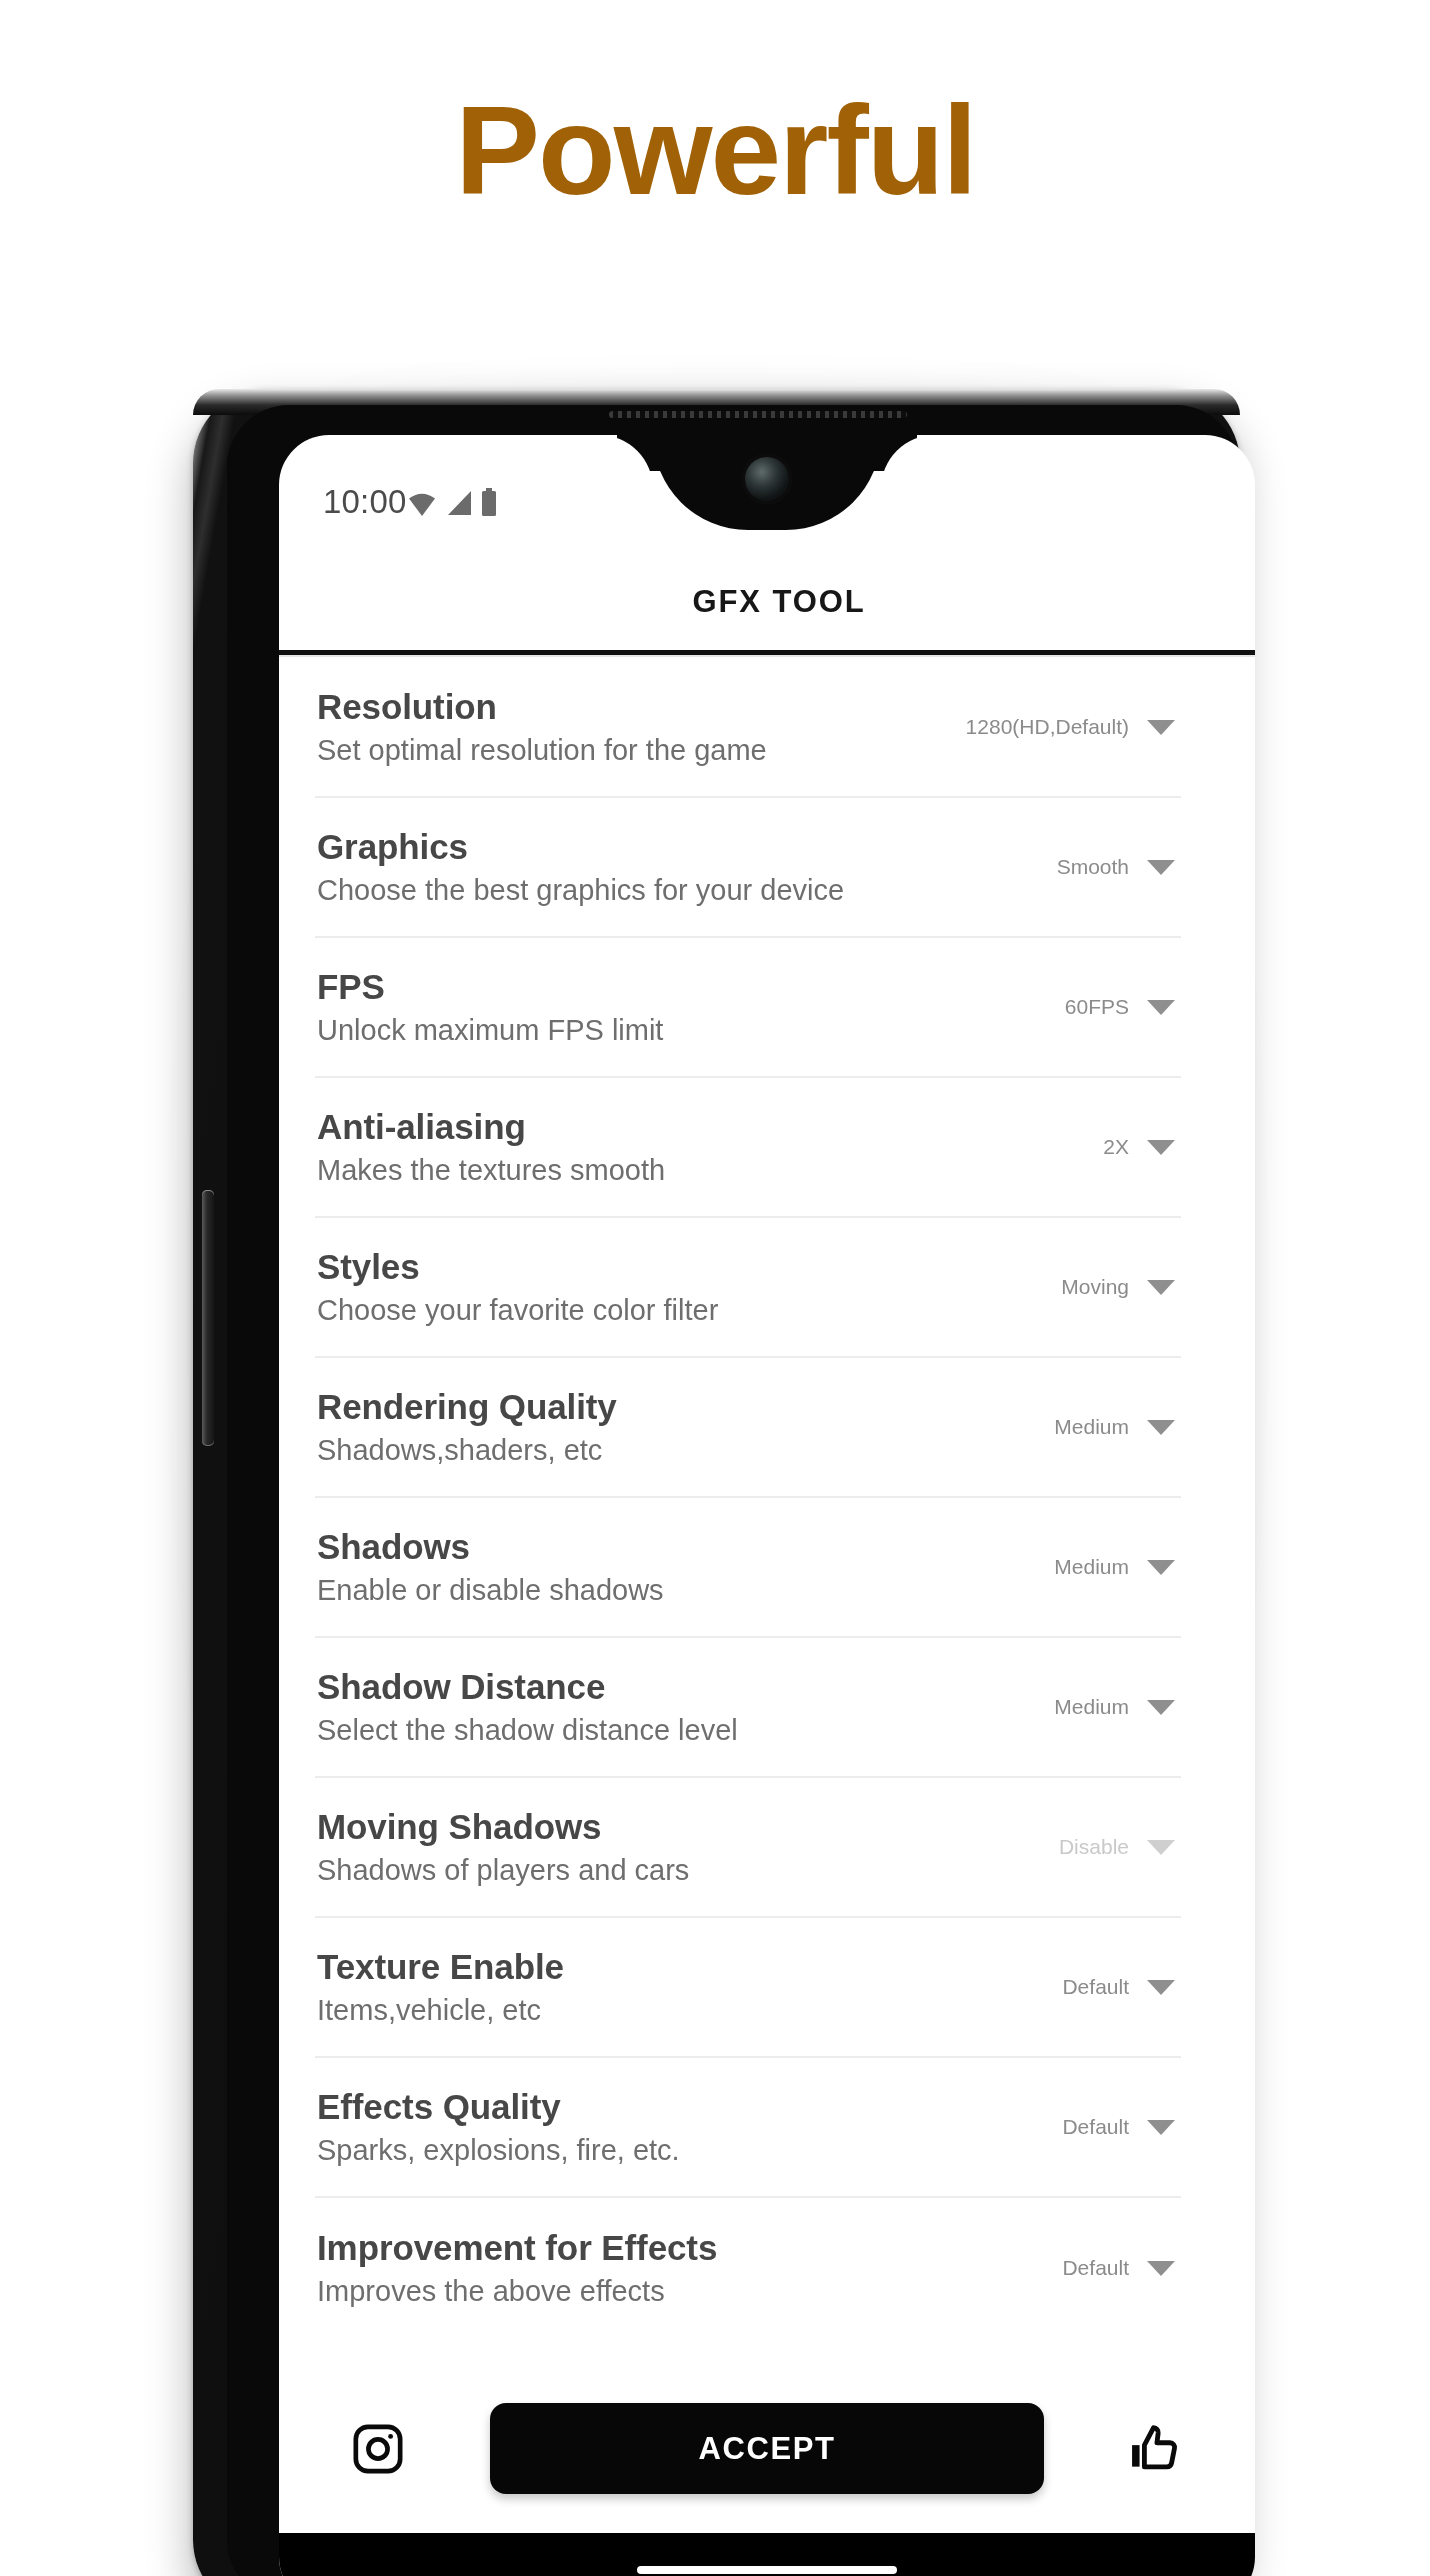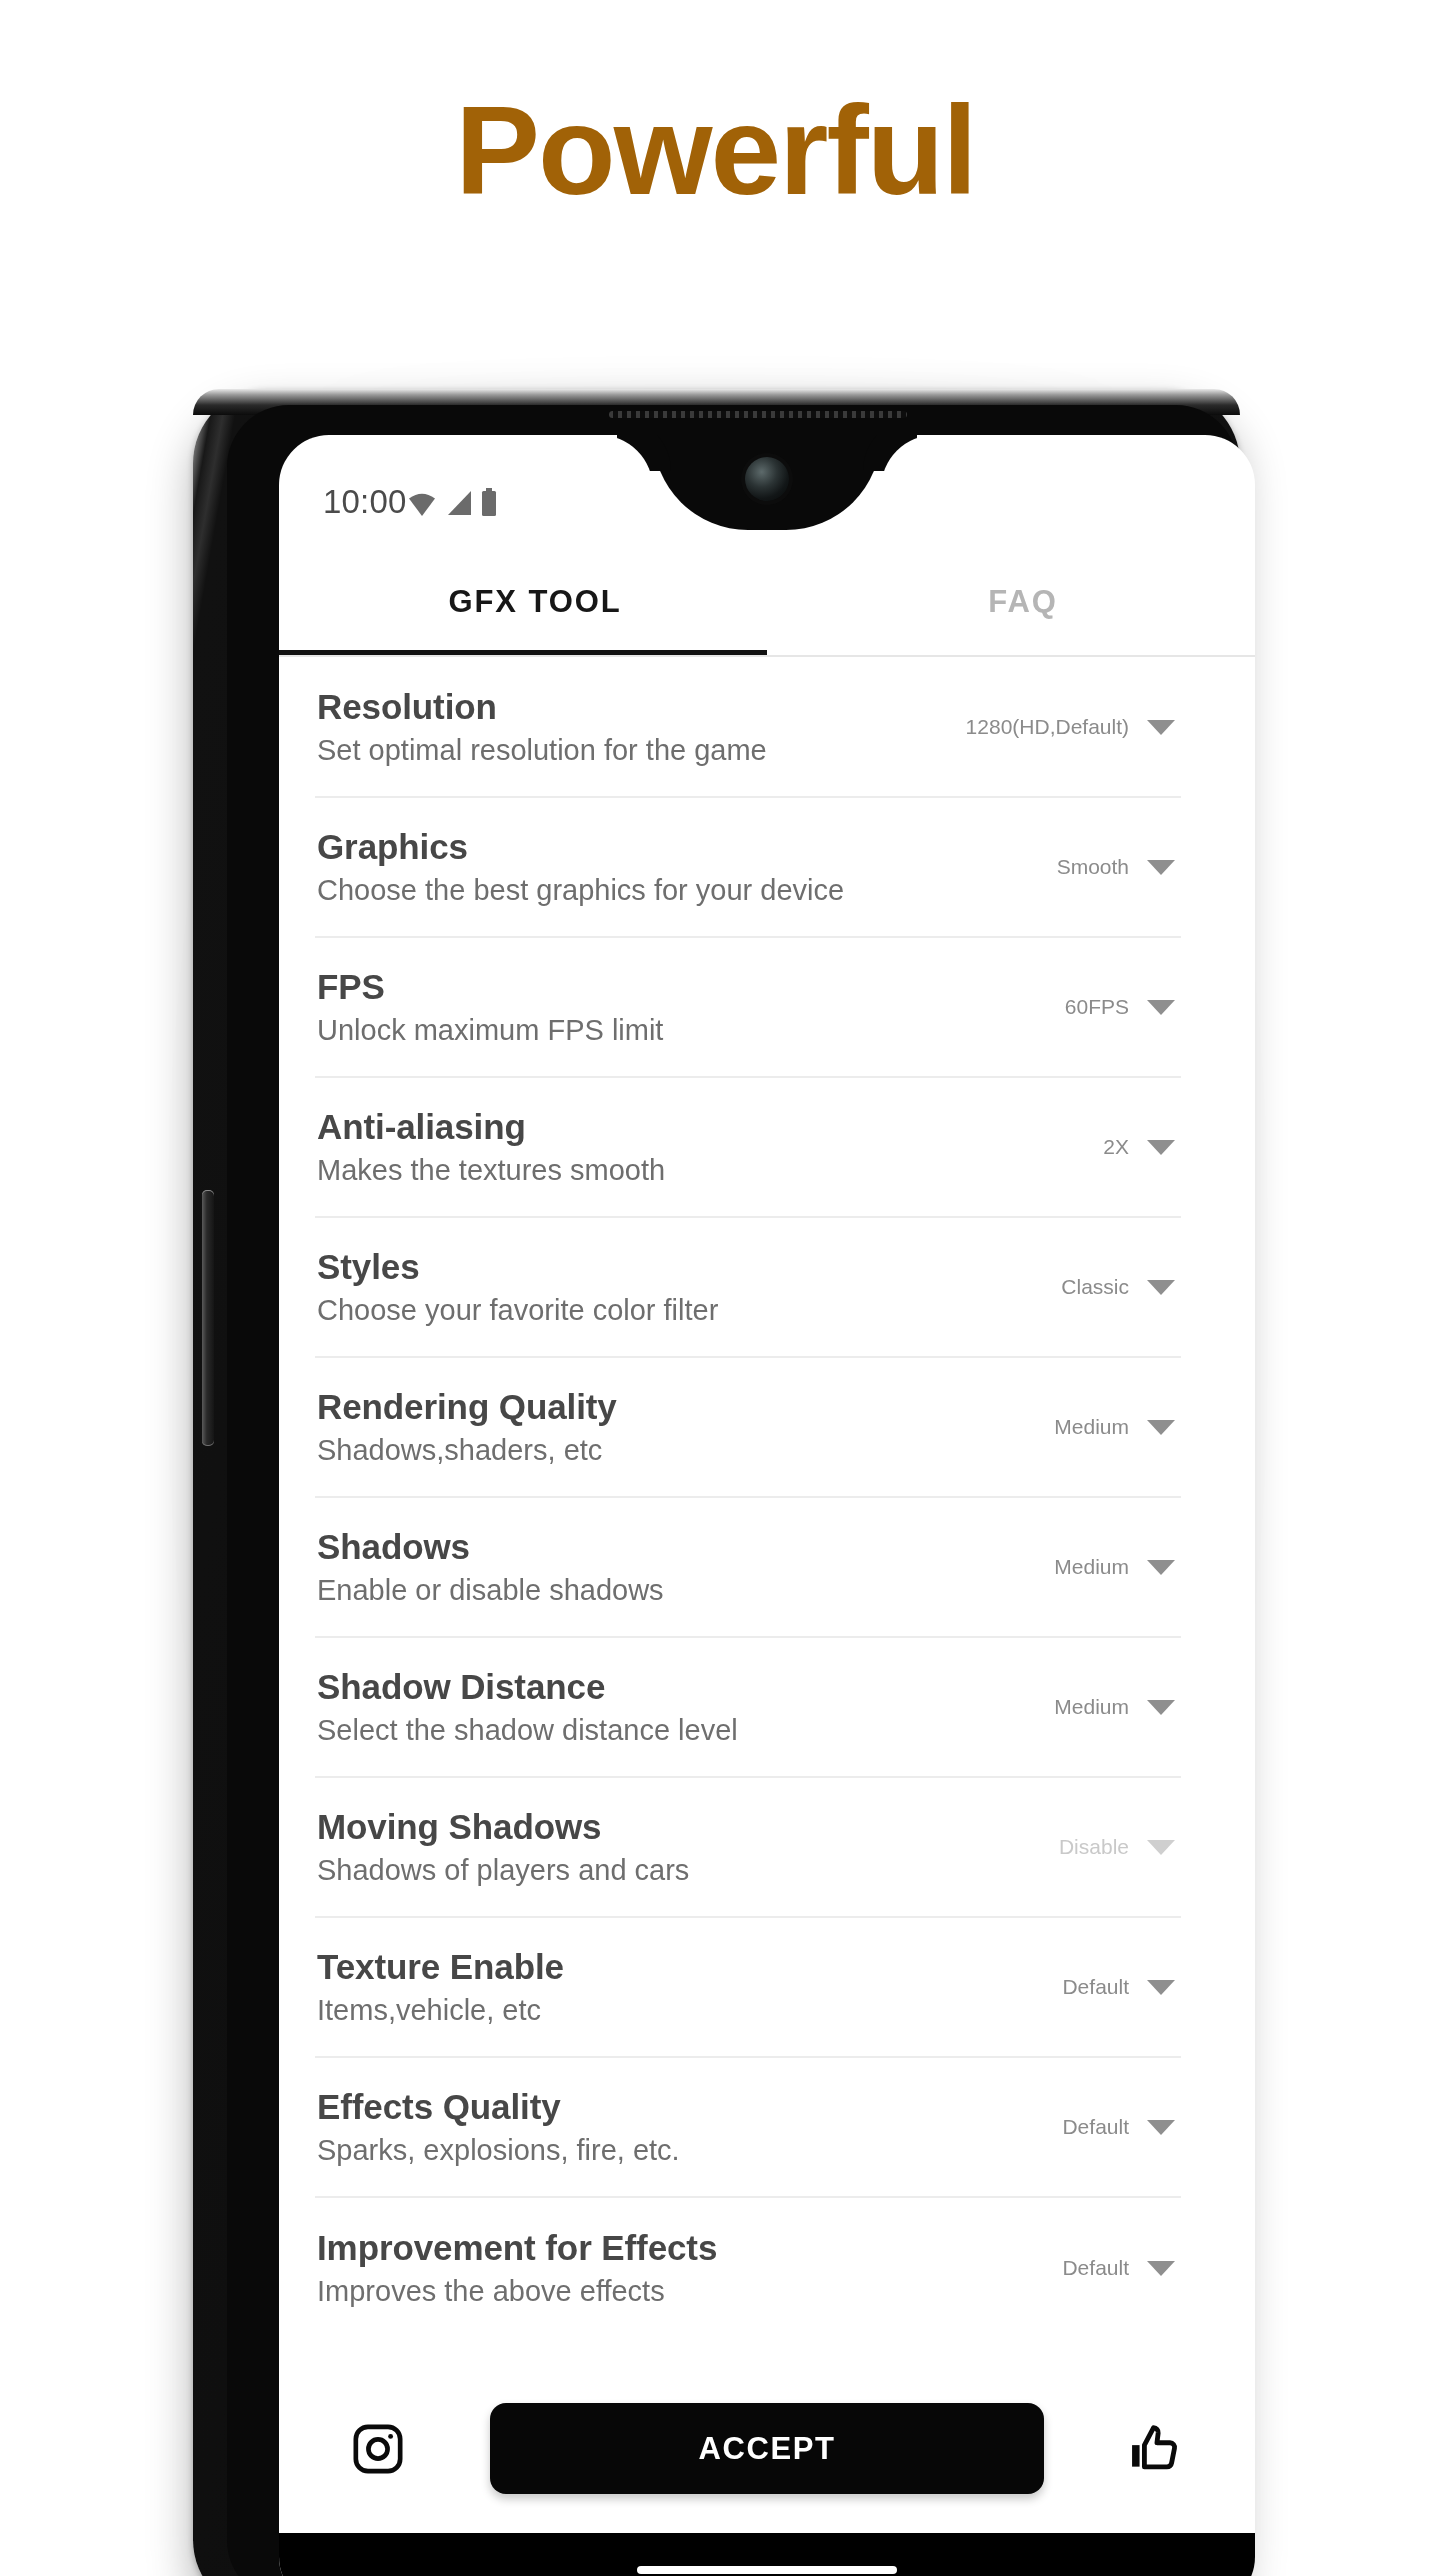--- a/index.html
+++ b/index.html
@@ -359,23 +359,20 @@
               <rect x="5" y="0" width="6" height="3" fill="#6b6b6b"></rect>
               <rect x="1" y="3" width="14" height="25" rx="1.5" fill="#6b6b6b"></rect>
             </svg>
           </div>
         </div>
 
         <div class="tabs">
           <div class="tab active">
             <span>GFX TOOL</span>
           </div>
-          <div class="tab">
-            <span>FAQ</span>
-          </div>
         </div>
         <div class="tabs-divider"></div>
 
         <div class="list">
 
           <div class="row">
             <div class="row-text">
               <div class="row-title">Resolution</div>
               <div class="row-sub">Set optimal resolution for the game</div>
             </div>
@@ -417,21 +414,21 @@
               <div class="caret"></div>
             </div>
           </div>
 
           <div class="row">
             <div class="row-text">
               <div class="row-title">Styles</div>
               <div class="row-sub">Choose your favorite color filter</div>
             </div>
             <div class="row-value-box">
-              <div class="row-value">Classic</div>
+              <div class="row-value">Moving</div>
               <div class="caret"></div>
             </div>
           </div>
 
           <div class="row">
             <div class="row-text">
               <div class="row-title">Rendering Quality</div>
               <div class="row-sub">Shadows,shaders, etc</div>
             </div>
             <div class="row-value-box">

